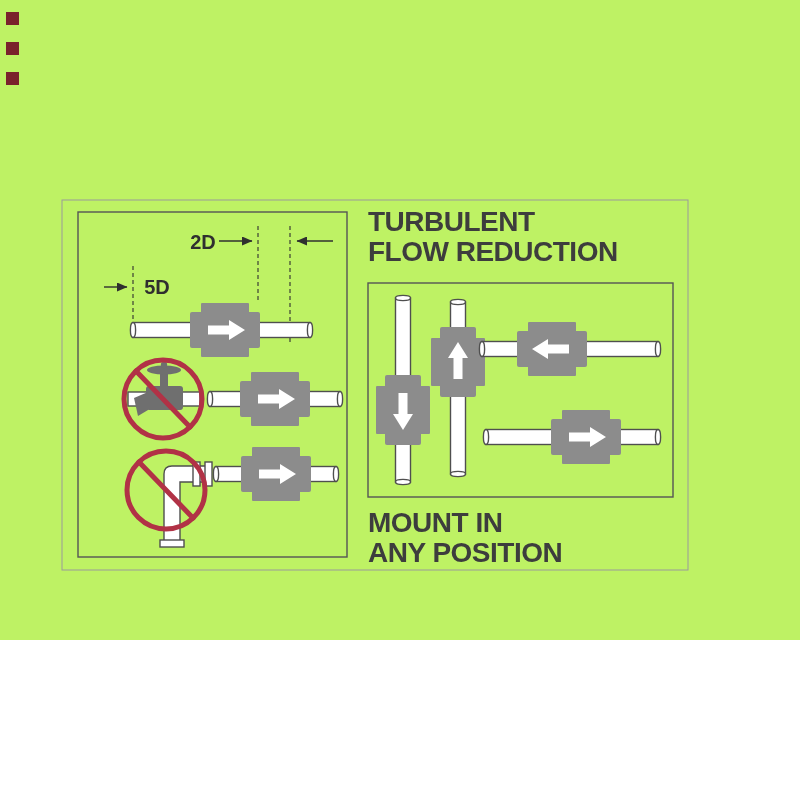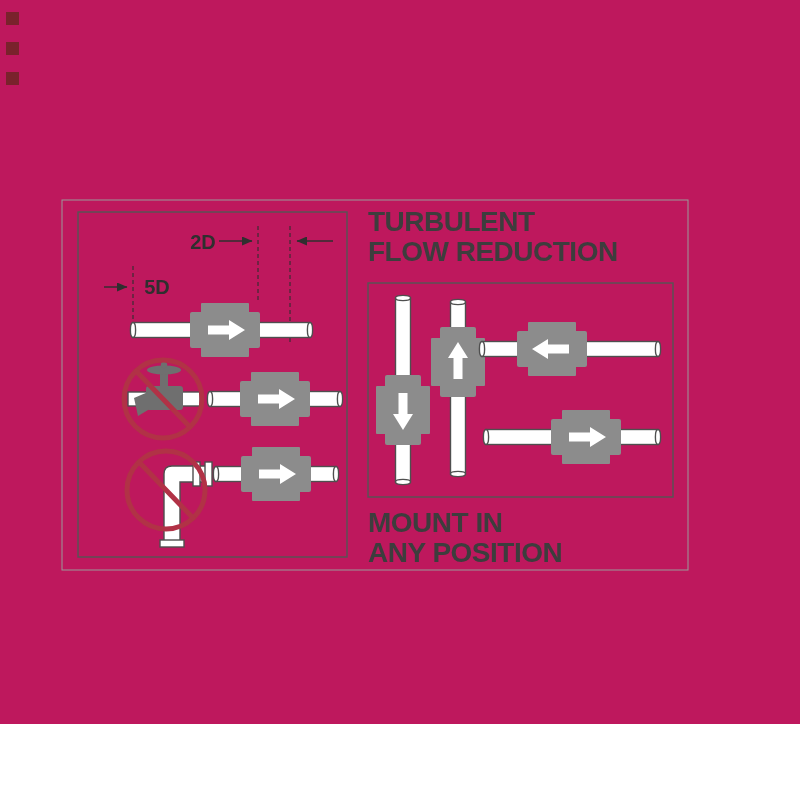--- a/index.html
+++ b/index.html
@@ -1,16 +1,16 @@
 <!DOCTYPE html>
 <html style="--sensor-gray: #8c8c8c; --pipe-outline: #4f4f4f; --panel-border: #555555; --outer-border: #9a9a9a; --prohibition-red: #b13246; --heading-text: #3d3d3d; --dim-text: #2f2f2f; --valve-gray: #6f6f6f; --bullet-red: #7a222c;"><head>
 <meta charset="utf-8">
 <style>
   html,body{margin:0;padding:0;background:#ffffff;}
-  .page{position:relative;width:800px;height:724px;background:#be185d;overflow:hidden;font-family:"Liberation Sans",sans-serif;}
+  .page{position:relative;width:800px;height:640px;background:#bef264;overflow:hidden;font-family:"Liberation Sans",sans-serif;}
   svg{display:block;}
   .heading{font-family:"Liberation Sans",sans-serif;font-size:28px;font-weight:bold;letter-spacing:-0.5px;fill:var(--heading-text,#3d3d3d);}
   .dim-label{font-family:"Liberation Sans",sans-serif;font-size:20px;font-weight:bold;fill:var(--dim-text,#2f2f2f);}
   .sensor-fill{fill:var(--sensor-gray,#8c8c8c);}
   .arrow-fill{fill:#ffffff;}
   .pipe{fill:#ffffff;stroke:var(--pipe-outline,#4f4f4f);stroke-width:1.4;}
   .panel{fill:none;stroke:var(--panel-border,#555555);stroke-width:1.4;}
   .outer{fill:none;stroke:var(--outer-border,#9a9a9a);stroke-width:1;}
   .dashed{stroke:var(--dim-text,#2f2f2f);stroke-width:1.1;stroke-dasharray:4 3;}
   .dim-line{stroke:var(--dim-text,#2f2f2f);stroke-width:1.4;}

